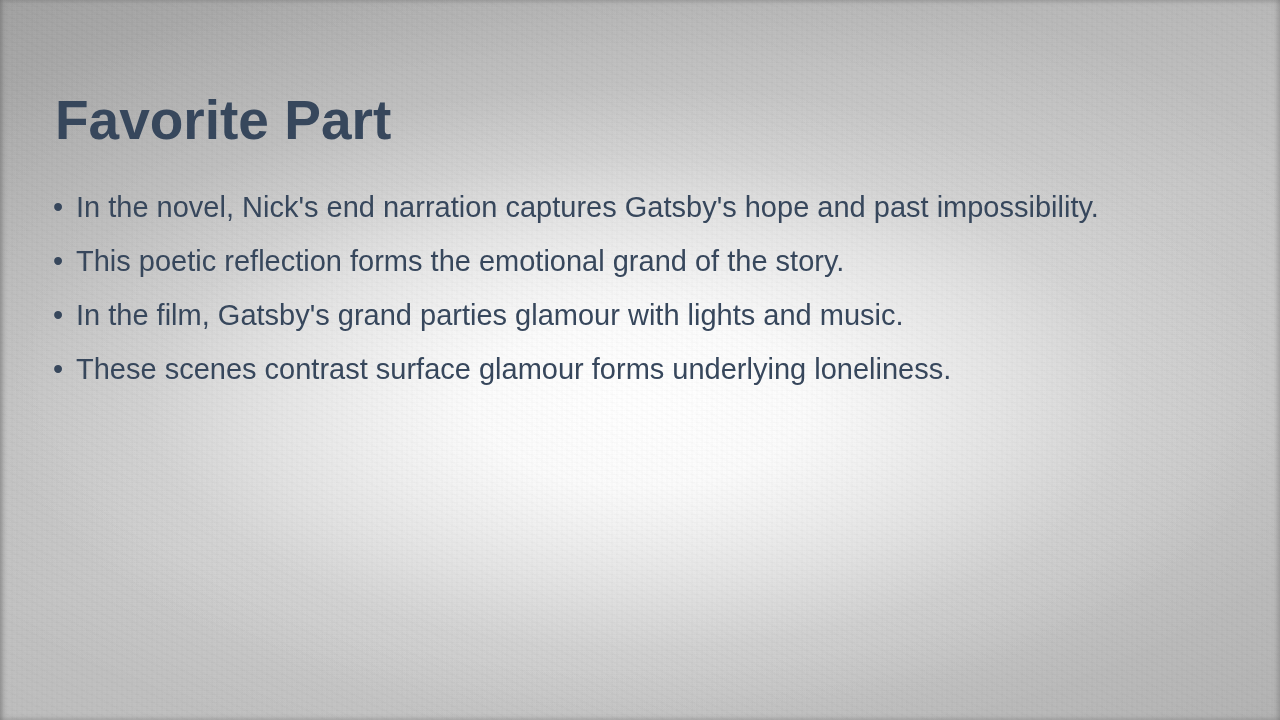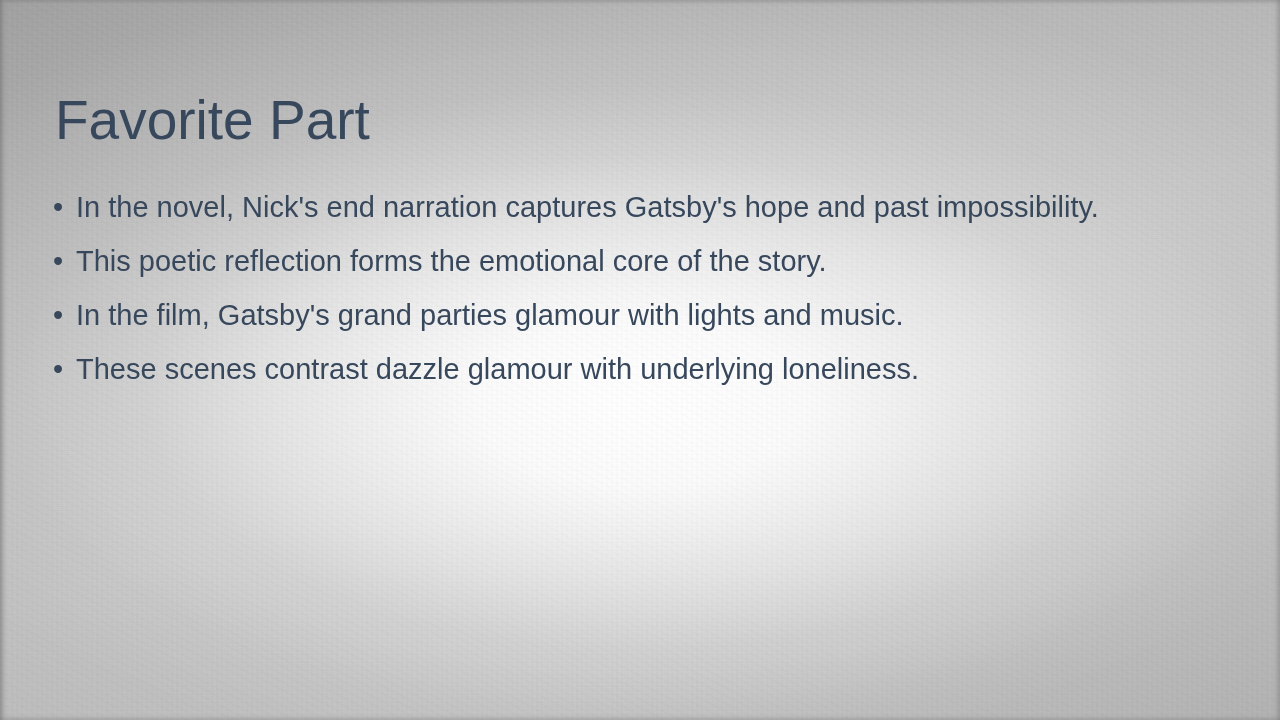--- a/index.html
+++ b/index.html
@@ -128,21 +128,21 @@
     position: absolute;
     inset: 0;
   }
 
   #slide-title {
     position: absolute;
     left: 55px;
     top: 51px;
     font-size: 55px;
     line-height: 64px;
-    font-weight: normal;
+    font-weight: bold;
     letter-spacing: 0px;
     color: #37475c;
     white-space: nowrap;
   }
 
   #bullet-list {
     position: absolute;
     left: 53px;
     top: 186px;
     right: 48px;
@@ -194,29 +194,29 @@
 
     <ul id="bullet-list">
 
       <li>
         <span class="bullet-marker">•</span>
         <span class="bullet-text">In the novel, Nick's end narration captures Gatsby's hope and past impossibility.</span>
       </li>
 
       <li>
         <span class="bullet-marker">•</span>
-        <span class="bullet-text">This poetic reflection forms the emotional core of the story.</span>
+        <span class="bullet-text">This poetic reflection forms the emotional grand of the story.</span>
       </li>
 
       <li>
         <span class="bullet-marker">•</span>
         <span class="bullet-text">In the film, Gatsby's grand parties glamour with lights and music.</span>
       </li>
 
       <li>
         <span class="bullet-marker">•</span>
-        <span class="bullet-text">These scenes contrast dazzle glamour with underlying loneliness.</span>
+        <span class="bullet-text">These scenes contrast surface glamour forms underlying loneliness.</span>
       </li>
 
     </ul>
 
   </div>
 </div>
 
 </body></html>

